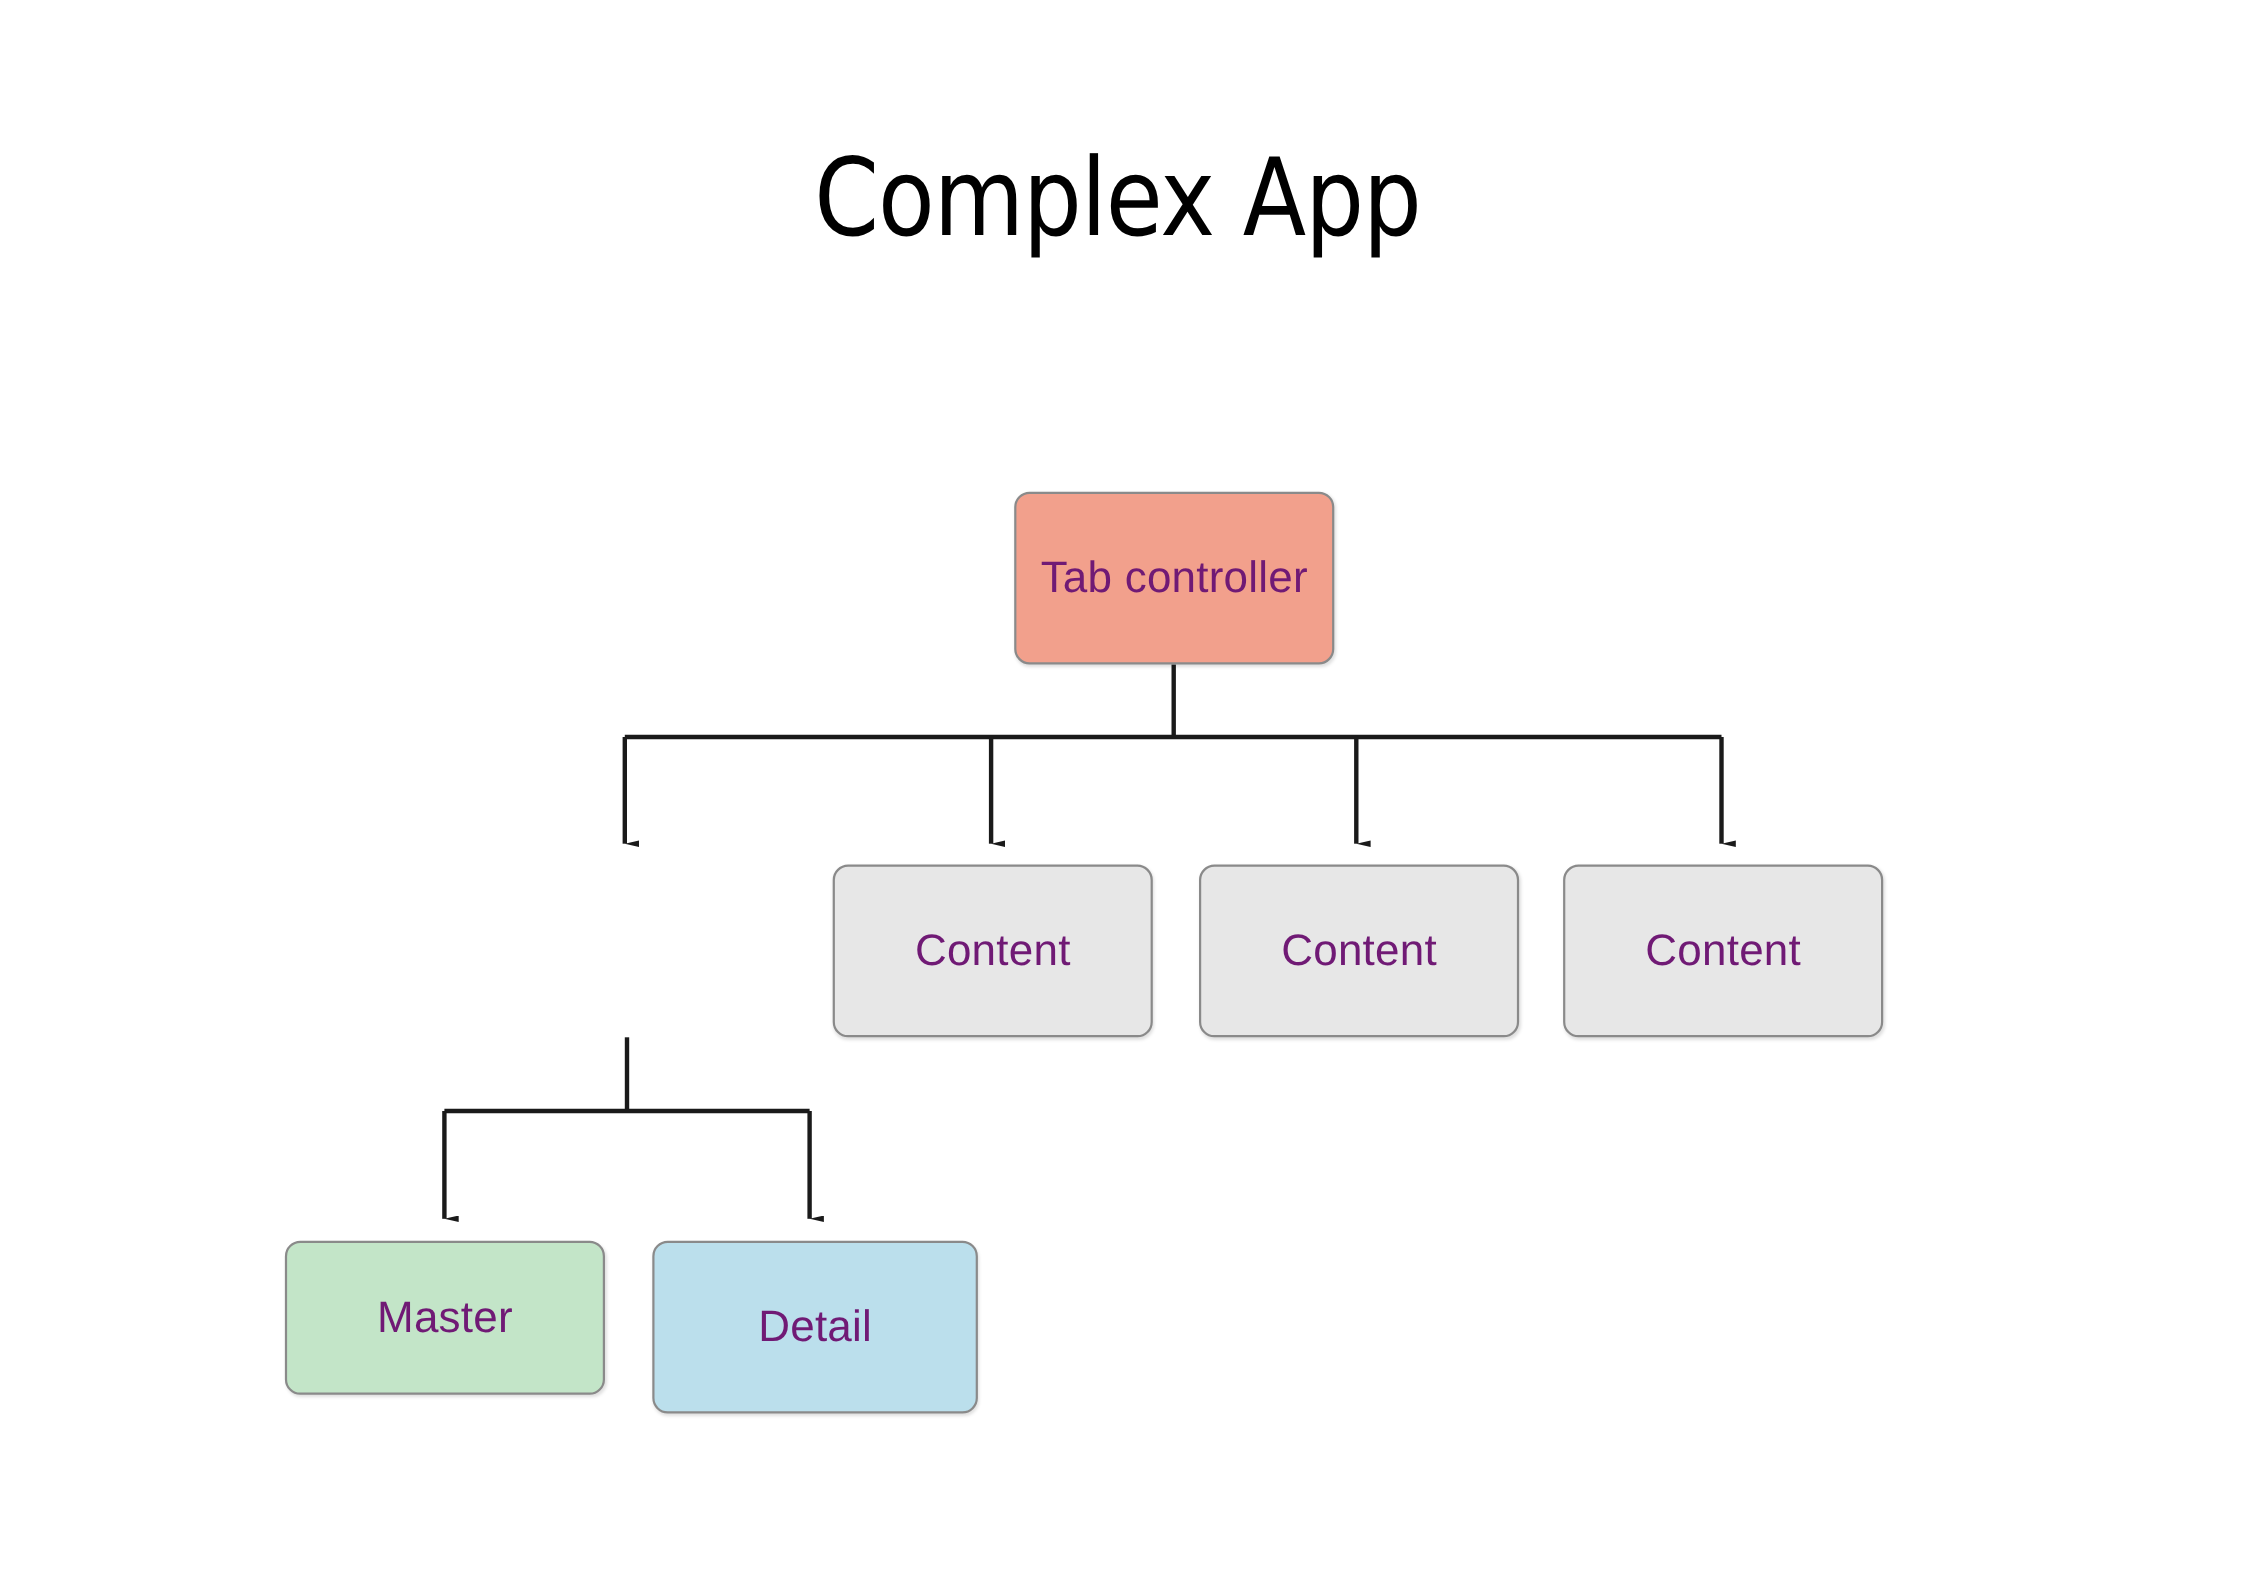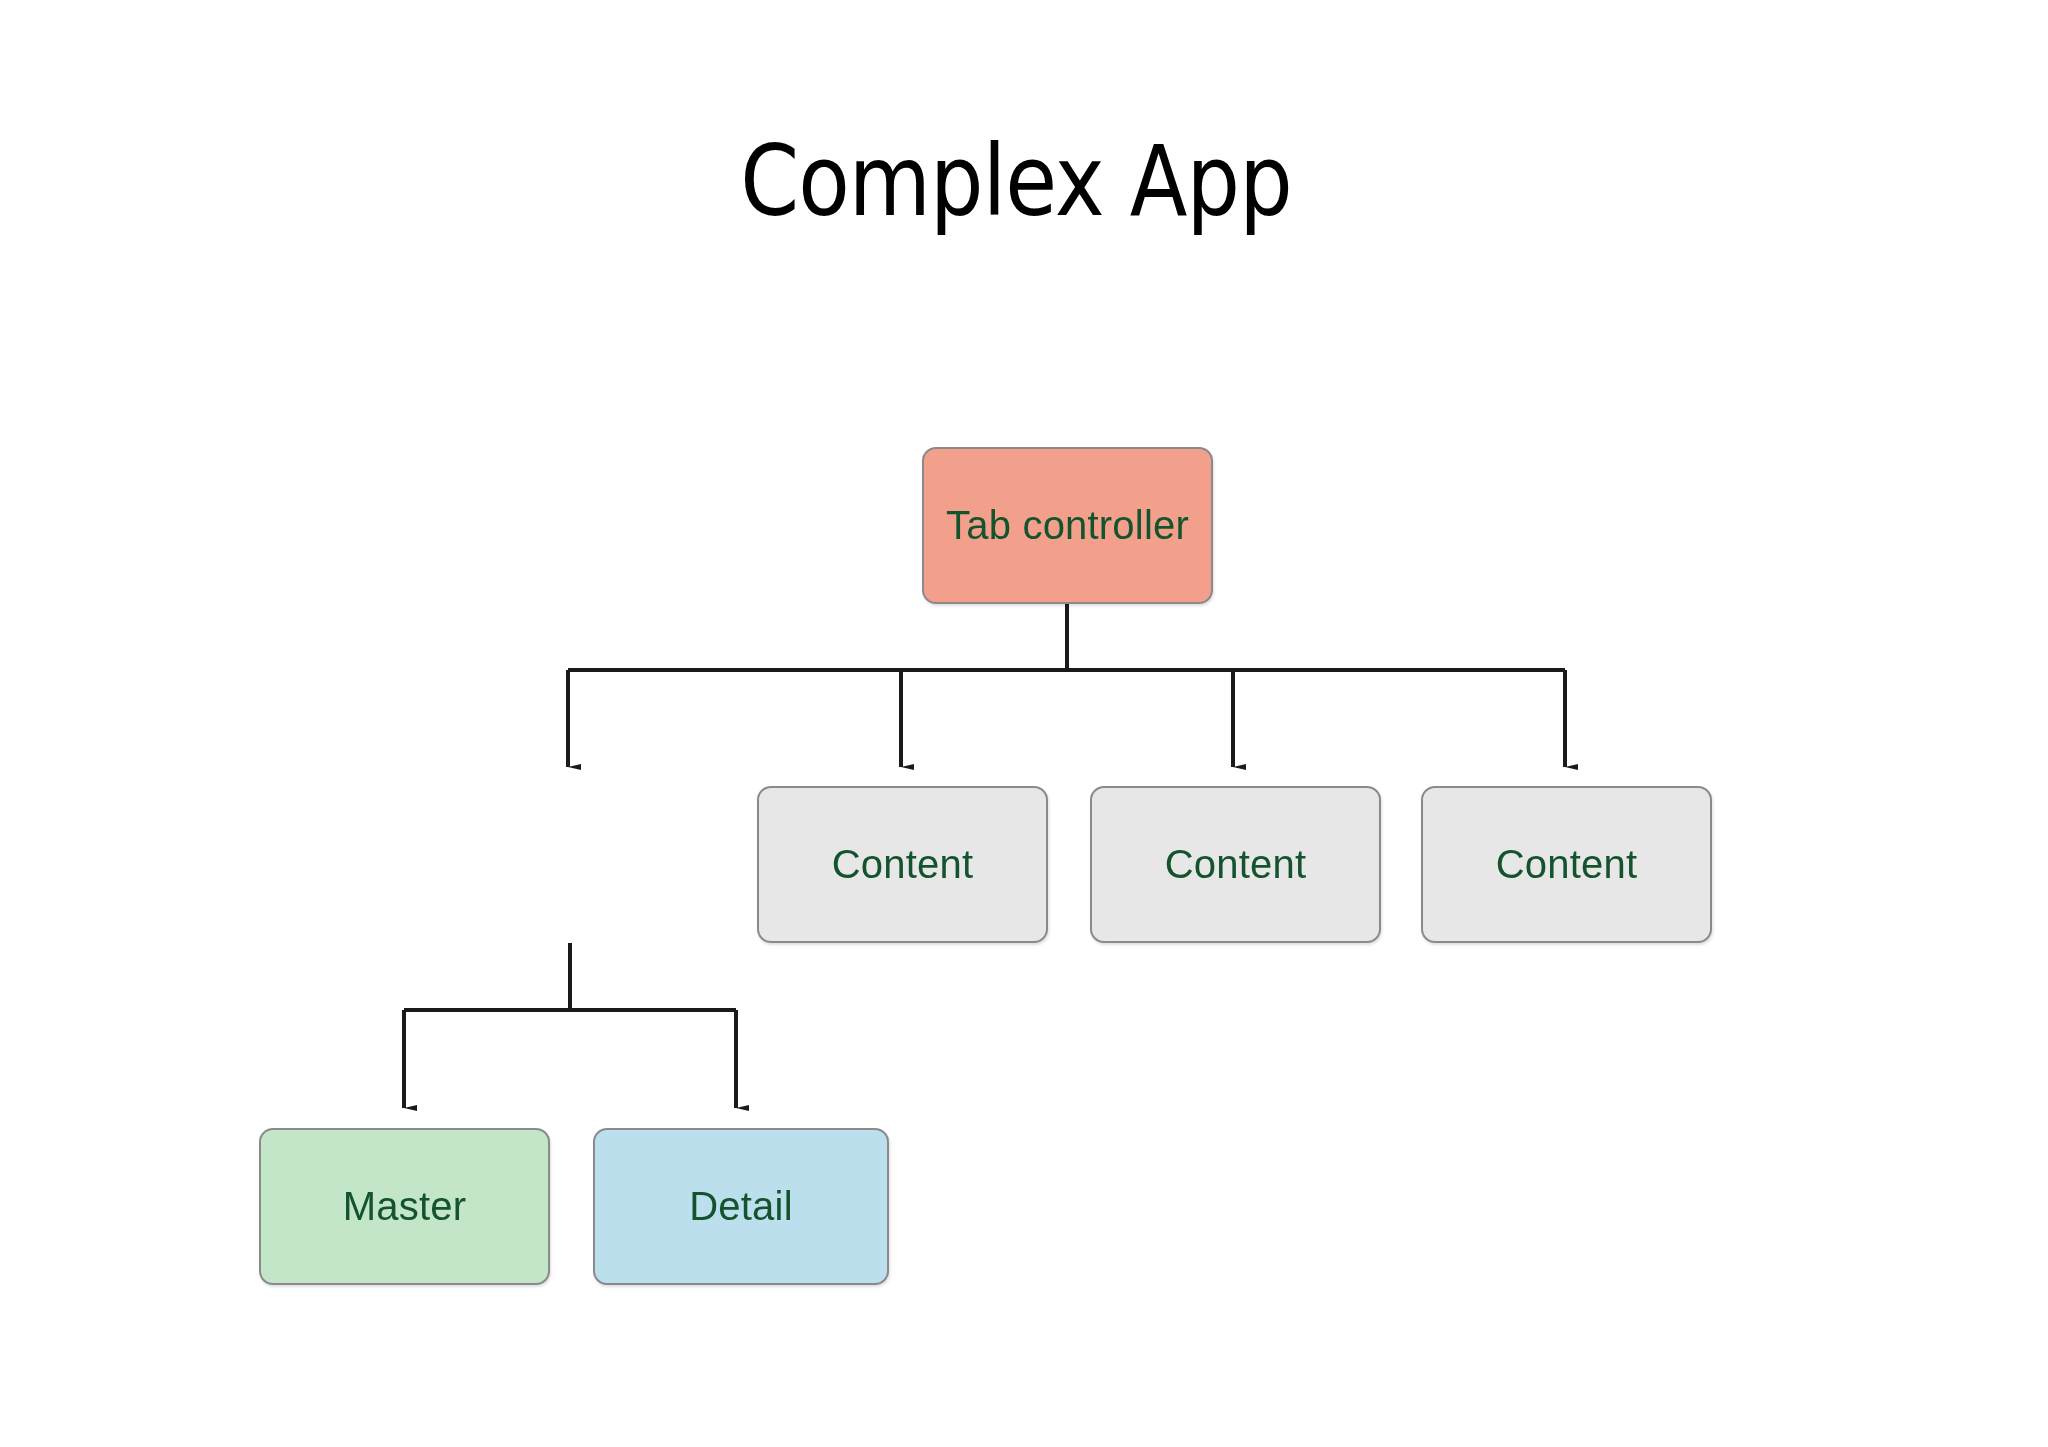--- a/index.html
+++ b/index.html
@@ -34,21 +34,21 @@
     white-space: nowrap;
   }
   .node {
     position: absolute;
     box-sizing: border-box;
     border: 2px solid #8a8a8a;
     border-radius: 14px;
     display: flex;
     align-items: center;
     justify-content: center;
-    color: #14532d;
+    color: #701a75;
     font-family: "Liberation Sans", sans-serif;
     font-size: 40px;
     font-weight: 400;
     letter-spacing: 0.2px;
     box-shadow: 1px 2px 3px rgba(0,0,0,0.13);
     user-select: none;
   }
   .node-label { pointer-events: none; }
 
   #node-tab-controller {
@@ -65,21 +65,21 @@
   }
   #node-content-2 {
     left: 1090px; top: 786px; width: 291px; height: 157px;
     background: #e7e7e7;
   }
   #node-content-3 {
     left: 1421px; top: 786px; width: 291px; height: 157px;
     background: #e7e7e7;
   }
   #node-master {
-    left: 259px; top: 1128px; width: 291px; height: 157px;
+    left: 259px; top: 1128px; width: 291px; height: 140px;
     background: #c3e5c8;
     text-align: right;
   }
   #node-detail {
     left: 593px; top: 1128px; width: 296px; height: 157px;
     background: #bbdfec;
   }
 
   #edges {
     position: absolute;

